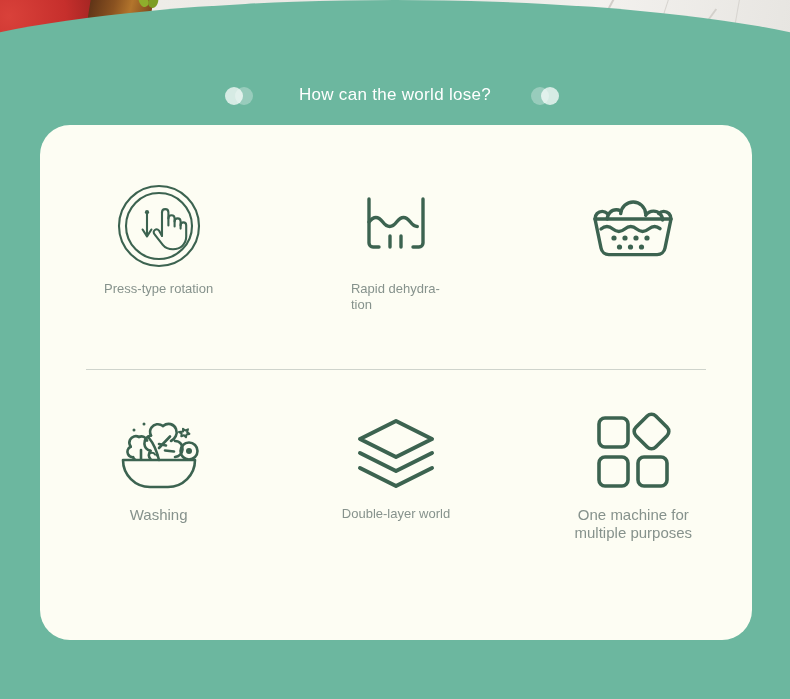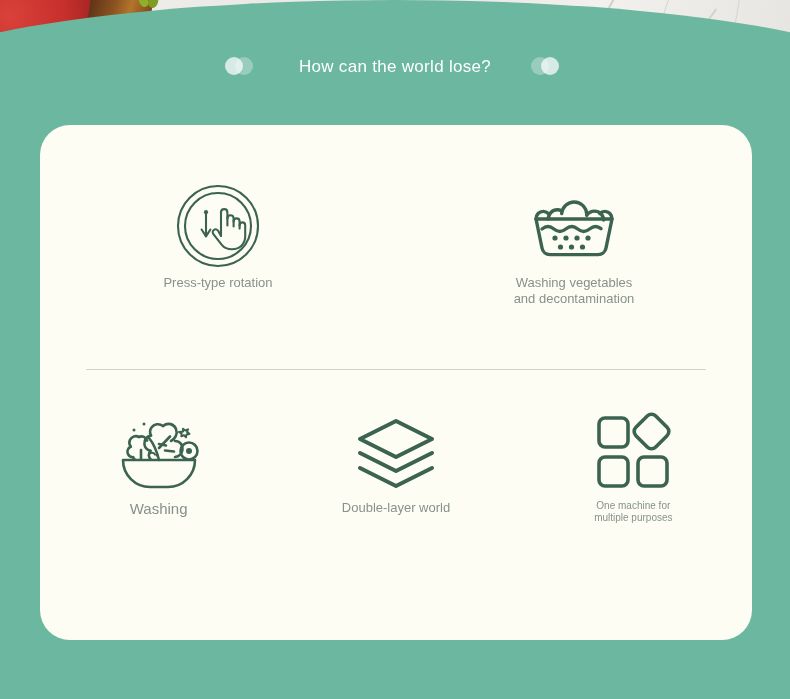--- a/index.html
+++ b/index.html
@@ -84,24 +84,24 @@
     top: 0px;
     width: 1030px;
     height: 740px;
     background: #6cb79f;
     border-radius: 50% 50% 0 0 / 90px 90px 0 0;
   }
 
   
   .header {
     position: absolute;
-    left: 0; top: 57px;
+    left: 0; top: 71px;
     width: 790px; height: 34px;
     display: flex;
-    align-items: flex-start;
+    align-items: flex-end;
     justify-content: center;
     gap: 16px;
   }
   .deco {
     position: relative;
     width: 44px; height: 18px;
     flex: none;
   }
   .deco i {
     position: absolute;
@@ -152,26 +152,26 @@
   .icon-box {
     width: 96px;
     height: 82px;
     display: flex;
     align-items: center;
     justify-content: center;
   }
   .icon-box svg { display: block; }
 
   .cap {
-    margin-top: 8px;
+    margin-top: 14px;
     color: #86928c;
     text-align: center;
     line-height: 1.22;
   }
-  .cap-sm  { font-size: 10px; text-align: center; }
+  .cap-sm  { font-size: 15px; text-align: center; }
   .cap-md  { font-size: 13px; }
   .cap-lg  { font-size: 15px; }
   .cap-left {
     text-align: left;
     width: 92px;
     margin-left: 2px;
   }
 
   .divider {
     position: absolute;
@@ -231,20 +231,34 @@
                      l-8.4-10.6c-1.1-1.4-.9-3.2.4-4.2 1.3-1 3.1-.7 4.2.6L47 54"></path>
             <path d="M47 30.5v23"></path>
             <path d="M32 32v22"></path>
             <path d="M27.6 47.5 32 54.4l4.4-6.9"></path>
             <circle cx="32" cy="30.2" r="2.1" fill="#3c6350" stroke="none"></circle>
           </svg>
         </div>
         <div class="cap cap-md">Press-type rotation</div>
       </div>
 
+      <div class="cell">
+        <div class="icon-box">
+          <svg width="80" height="74" viewBox="0 0 80 74" fill="none" stroke="#3c6350" stroke-width="3.4" stroke-linecap="round" stroke-linejoin="round">
+            <path d="M13 10v44a4 4 0 0 0 4 4h6"></path>
+            <path d="M67 10v44a4 4 0 0 1-4 4h-6"></path>
+            <path d="M13 33c4.6-6 9.2-6 13.8 0s9.2 6 13.8 0 9.2-6 13.8 0
+                     c2.3 3 4.6 4.5 6.9 4.5"></path>
+            <path d="M34 47v11"></path>
+            <path d="M45 47v11"></path>
+          </svg>
+        </div>
+        <div class="cap cap-md cap-left" style="white-space:pre-line;">Rapid dehydra-
+tion</div>
+      </div>
 
       <div class="cell">
         <div class="icon-box">
           <svg width="92" height="74" viewBox="0 0 92 74" fill="none" stroke="#3c6350" stroke-width="3.4" stroke-linecap="round" stroke-linejoin="round">
             <path d="M8 30h76l-6 29a8 8 0 0 1-7.9 6.6H21.9A8 8 0 0 1 14 59L8 30z"></path>
             <path d="M8 30c0-4.4 3.2-7.6 7.2-7.6 2 0 3.8.8 5.1 2.1"></path>
             <path d="M84 30c0-4.4-3.2-7.6-7.2-7.6-2 0-3.8.8-5.1 2.1"></path>
             <path d="M20.3 30c0-5.2 4-9.2 9-9.2 1.6 0 3.1.4 4.4 1.1"></path>
             <path d="M33.7 24.6c.6-6.6 6-11.6 12.5-11.6 6.6 0 12 5.1 12.5 11.8"></path>
             <path d="M58.7 26.4c1.7-2.6 4.6-4.3 7.9-4.3 5 0 9 4 9 9"></path>
@@ -252,22 +266,20 @@
                      7.9 3.2 11.9 0 7.9-3.2 11.4-.4"></path>
             <circle cx="27" cy="49" r="2.6" fill="#3c6350" stroke="none"></circle>
             <circle cx="38" cy="49" r="2.6" fill="#3c6350" stroke="none"></circle>
             <circle cx="49" cy="49" r="2.6" fill="#3c6350" stroke="none"></circle>
             <circle cx="60" cy="49" r="2.6" fill="#3c6350" stroke="none"></circle>
             <circle cx="32.5" cy="58" r="2.6" fill="#3c6350" stroke="none"></circle>
             <circle cx="43.5" cy="58" r="2.6" fill="#3c6350" stroke="none"></circle>
             <circle cx="54.5" cy="58" r="2.6" fill="#3c6350" stroke="none"></circle>
           </svg>
         </div>
-        <div class="cap cap-md" style="white-space:pre-line;">Washing vegetables
-and decontamination</div>
       </div>
 
     </div>
 
     <div class="divider"></div>
 
     <div class="grid-row row-2">
 
       <div class="cell">
         <div class="icon-box">

